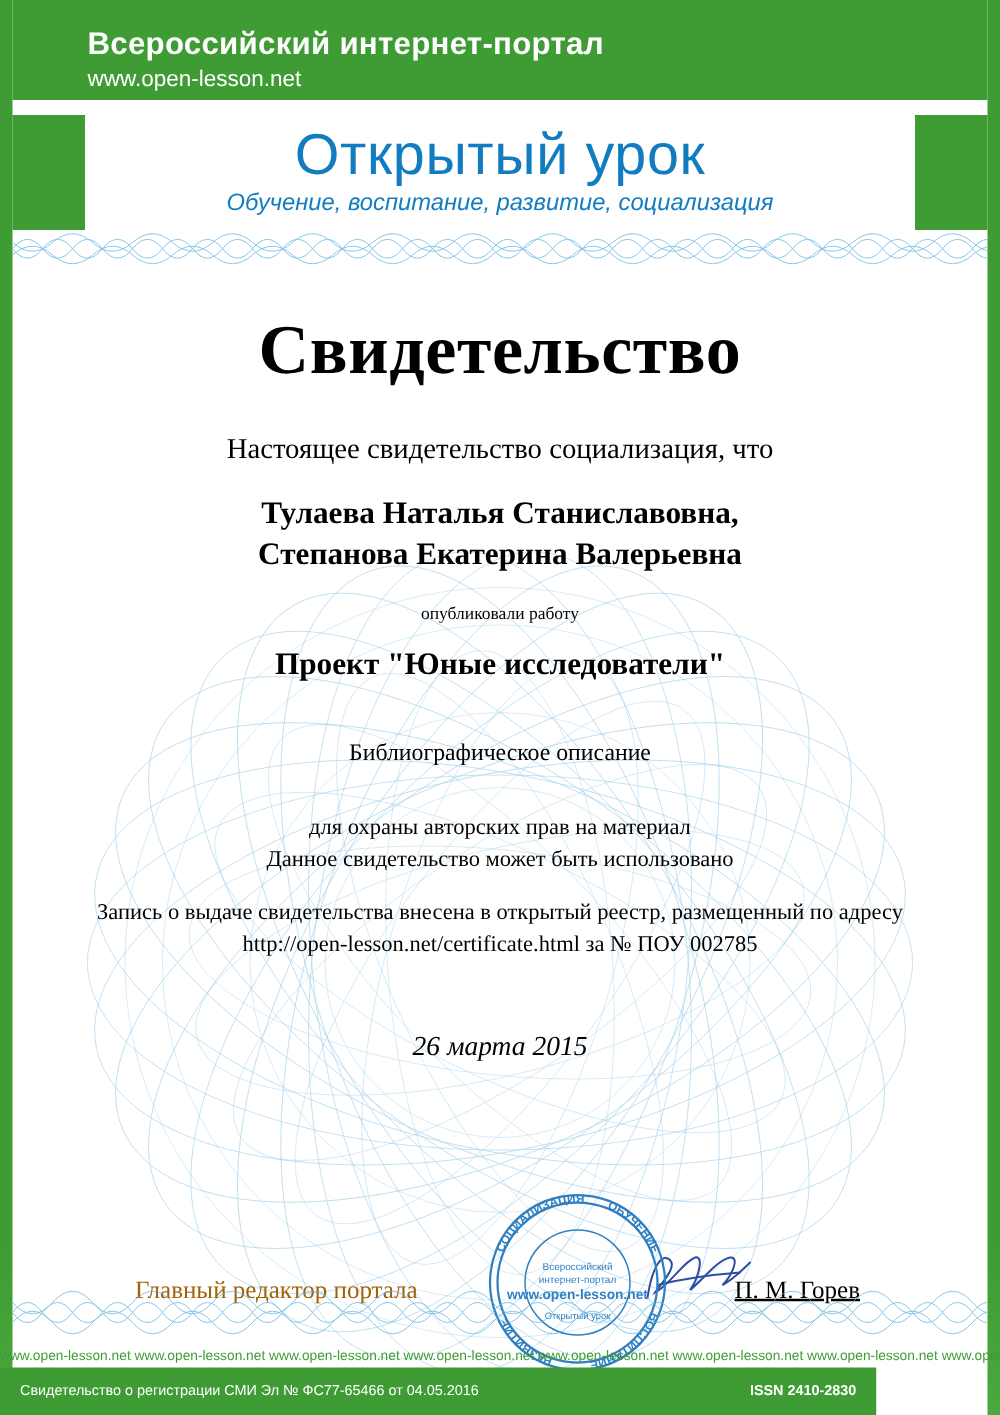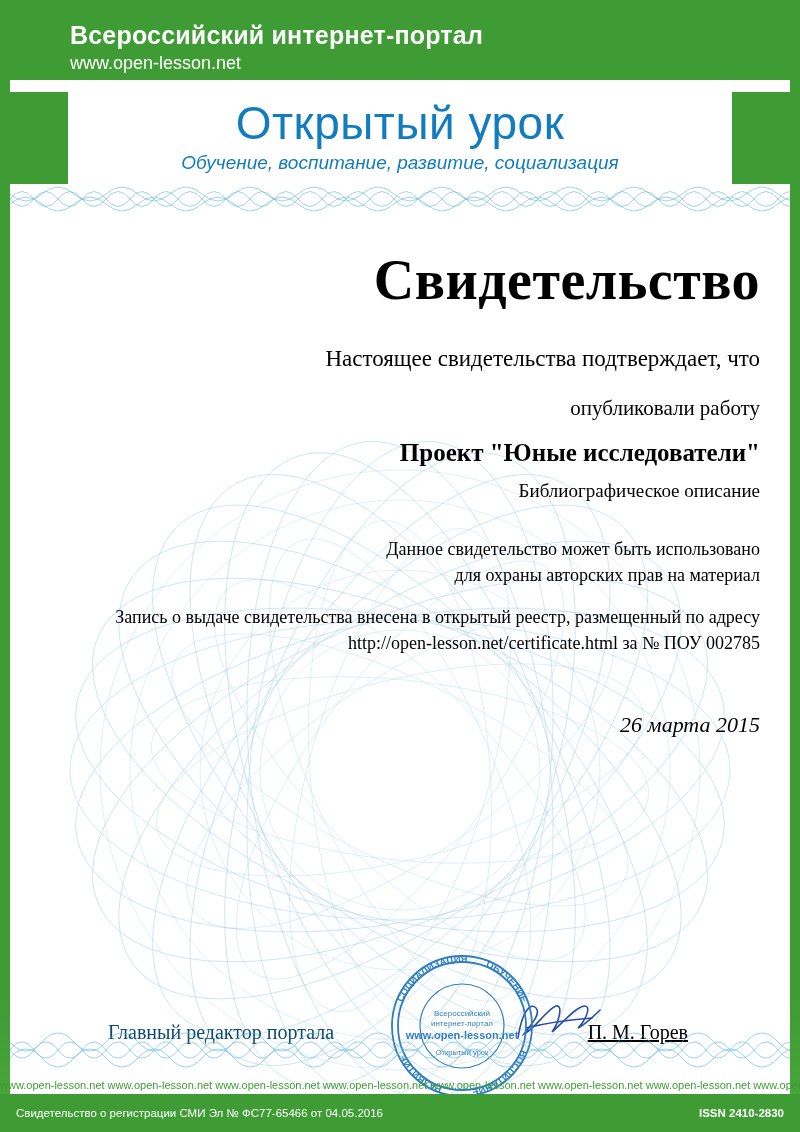--- a/index.html
+++ b/index.html
@@ -132,21 +132,21 @@
     opacity: 0.85;
     pointer-events: none;
   }
 
   
   .body-area {
     position: absolute;
     left: 40px;
     top: 220px;
     width: 720px;
-    text-align: right;
+    text-align: center;
   }
   .cert-title {
     font-family: "Liberation Serif", serif;
     font-weight: bold;
     font-size: 56px;
     color: #000000;
     margin-top: 28px;
     letter-spacing: 0.5px;
   }
   .cert-lead {
@@ -158,36 +158,36 @@
   .cert-names {
     font-family: "Liberation Serif", serif;
     font-weight: bold;
     font-size: 25px;
     color: #000000;
     margin-top: 22px;
     line-height: 1.32;
   }
   .cert-published {
     font-family: "Liberation Serif", serif;
-    font-size: 21px;
+    font-size: 14px;
     color: #000000;
     margin-top: 24px;
   }
   .cert-work {
     font-family: "Liberation Serif", serif;
     font-weight: bold;
     font-size: 25px;
     color: #000000;
     margin-top: 18px;
   }
   .biblio-label {
     font-family: "Liberation Serif", serif;
     font-size: 19px;
     color: #000000;
-    margin-top: 13px;
+    margin-top: 46px;
   }
   .biblio-text {
     font-family: "Liberation Serif", serif;
     font-weight: bold;
     font-size: 18.5px;
     color: #000000;
     margin-top: 14px;
     line-height: 1.42;
     padding: 0 12px;
   }
@@ -219,21 +219,21 @@
     left: 40px;
     bottom: 88px;
     width: 720px;
     display: flex;
     align-items: center;
     justify-content: space-between;
   }
   .sign-label {
     font-family: "Liberation Serif", serif;
     font-size: 20px;
-    color: #0c4a6e;
+    color: #a16207;
     padding-left: 68px;
   }
   .sign-name {
     font-family: "Liberation Serif", serif;
     font-size: 20px;
     color: #000000;
     padding-right: 72px;
     text-decoration: underline;
   }
 
@@ -268,21 +268,21 @@
     font-size: 11px;
     color: #3f9c35;
     line-height: 18px;
   }
 
   
   .footer {
     position: absolute;
     left: 0;
     bottom: 0;
-    width: 800px;
+    width: 701px;
     height: 38px;
     background: #3f9c35;
     color: #ffffff;
     font-family: "Liberation Sans", sans-serif;
     font-size: 11.5px;
     display: flex;
     align-items: center;
     justify-content: space-between;
     box-sizing: border-box;
     padding: 0 16px;
@@ -356,27 +356,31 @@
         <circle r="300"></circle>
         <circle r="270"></circle>
         <circle r="200"></circle>
         <circle r="140"></circle>
       </g>
     </svg>
   </div>
 
   <div class="body-area">
     <div class="cert-title">Свидетельство</div>
-    <div class="cert-lead">Настоящее свидетельства подтверждает, что</div>
+    <div class="cert-lead">Настоящее свидетельство социализация, что</div>
+    <div class="cert-names">
+      <div>Тулаева Наталья Станиславовна,</div>
+      <div>Степанова Екатерина Валерьевна</div>
+    </div>
     <div class="cert-published">опубликовали работу</div>
     <div class="cert-work">Проект "Юные исследователи"</div>
     <div class="biblio-label">Библиографическое описание</div>
     <div class="usage-text">
+      <div>для охраны авторских прав на материал</div>
       <div>Данное свидетельство может быть использовано</div>
-      <div>для охраны авторских прав на материал</div>
     </div>
     <div class="registry-text">
       <div>Запись о выдаче свидетельства внесена в открытый реестр, размещенный по адресу</div>
       <div>http://open-lesson.net/certificate.html за № ПОУ 002785</div>
     </div>
     <div class="cert-date">26 марта 2015</div>
   </div>
 
   <div class="sign-row">
     <div class="sign-label">Главный редактор портала</div>

